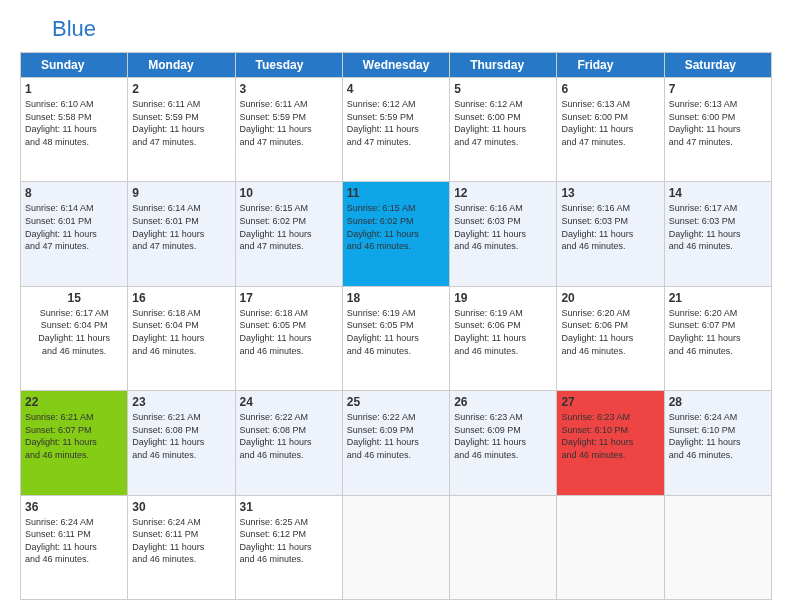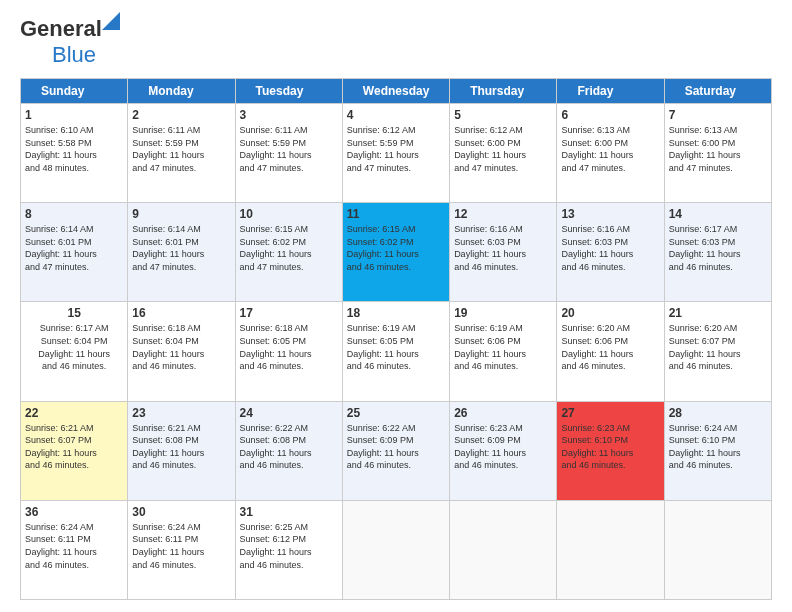--- a/index.html
+++ b/index.html
@@ -86,28 +86,20 @@
     .empty-cell {
       background: #f9f9f9 !important;
     }
   </style>
 </head>
 <body>
 
 <div class="page">
   <div class="header">
     <div class="logo">
-      <div style="display:flex; align-items:center; gap:2px;">
-        <div style="position:relative; display:inline-block;">
-          <span style="font-size:22px; font-weight:bold; color:#333;">General</span>
-          <svg width="18" height="18" viewBox="0 0 18 18" style="position:absolute; top:-4px; right:-18px;">
-            <polygon points="0,18 18,0 18,18" fill="#2878c8"></polygon>
-          </svg>
-        </div>
-      </div>
       <div style="margin-top:0px;">
         <span style="font-size:22px; font-weight:normal; color:#2878c8;margin-left:32px;">Blue</span>
       </div>
     </div>
     <div class="title-section">
       <div class="month-title"></div>
       <div class="location"></div>
     </div>
   </div>
 
@@ -271,21 +263,21 @@
           </td>
           <td style="background-color: rgb(255, 255, 255);">
             <span class="day-num">21</span>
             <div class="cell-text" style="white-space: pre-line;">Sunrise: 6:20 AM
 Sunset: 6:07 PM
 Daylight: 11 hours
 and 46 minutes.</div>
           </td>
         </tr>
         <tr>
-          <td style="background-color: #fef9c3;">
+          <td style="background-color: #84cc16;">
             <span class="day-num">22</span>
             <div class="cell-text" style="white-space: pre-line;">Sunrise: 6:21 AM
 Sunset: 6:07 PM
 Daylight: 11 hours
 and 46 minutes.</div>
           </td>
           <td style="background-color: rgb(237, 242, 251);">
             <span class="day-num">23</span>
             <div class="cell-text" style="white-space: pre-line;">Sunrise: 6:21 AM
 Sunset: 6:08 PM

